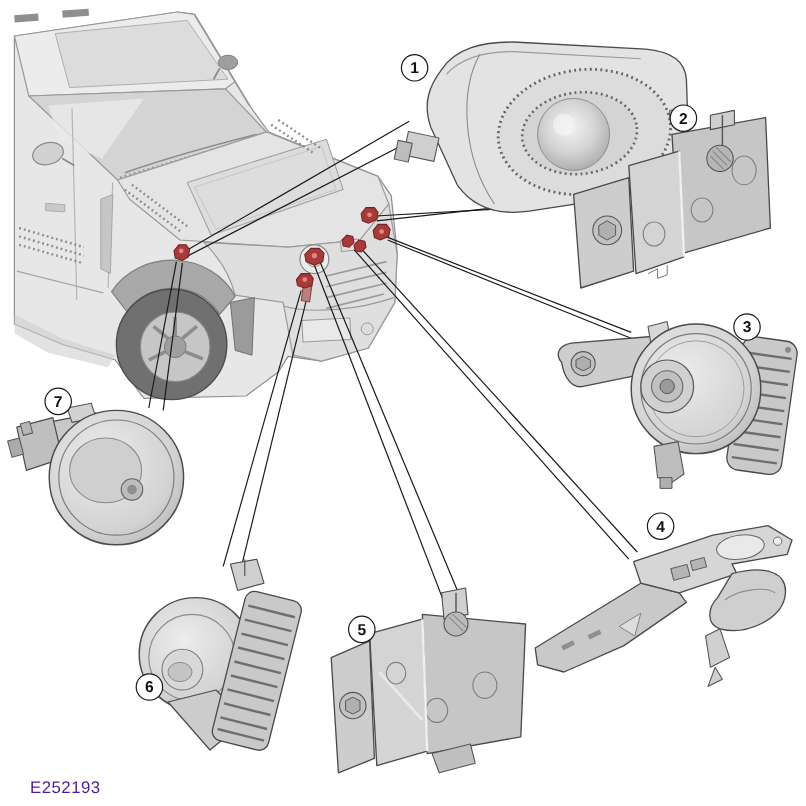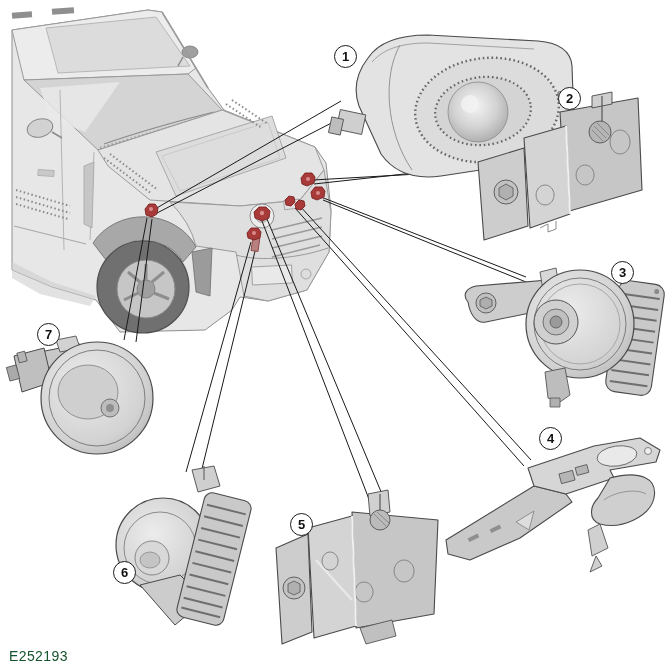--- a/index.html
+++ b/index.html
@@ -8,21 +8,21 @@
     font-family:"Liberation Sans", sans-serif;overflow:hidden;
   }
   .diagram-svg{position:absolute;left:0;top:0;width:672px;height:672px;}
   .callout{
     position:absolute;width:23px;height:23px;box-sizing:border-box;
     border:1.5px solid #1a1a1a;border-radius:50%;background:#ffffff;
     display:flex;align-items:center;justify-content:center;
     font-size:13px;font-weight:bold;color:#111;line-height:1;
   }
   .ref-label{
-    position:absolute;left:9px;bottom:8px;font-size:14px;color:#14532d;
+    position:absolute;left:25px;bottom:8px;font-size:14px;color:#4c1d95;
     letter-spacing:0.4px;
   }
 </style>
 </head>
 <body>
 
 <div class="stage">
 
   <svg class="diagram-svg" viewBox="0 0 672 672">
     <defs>

